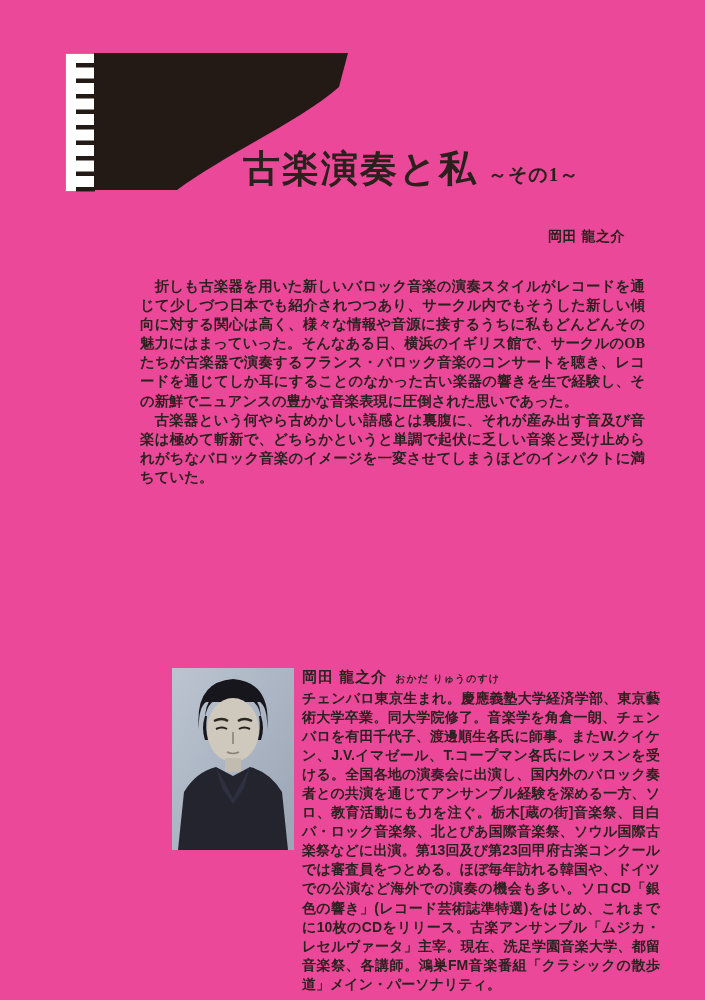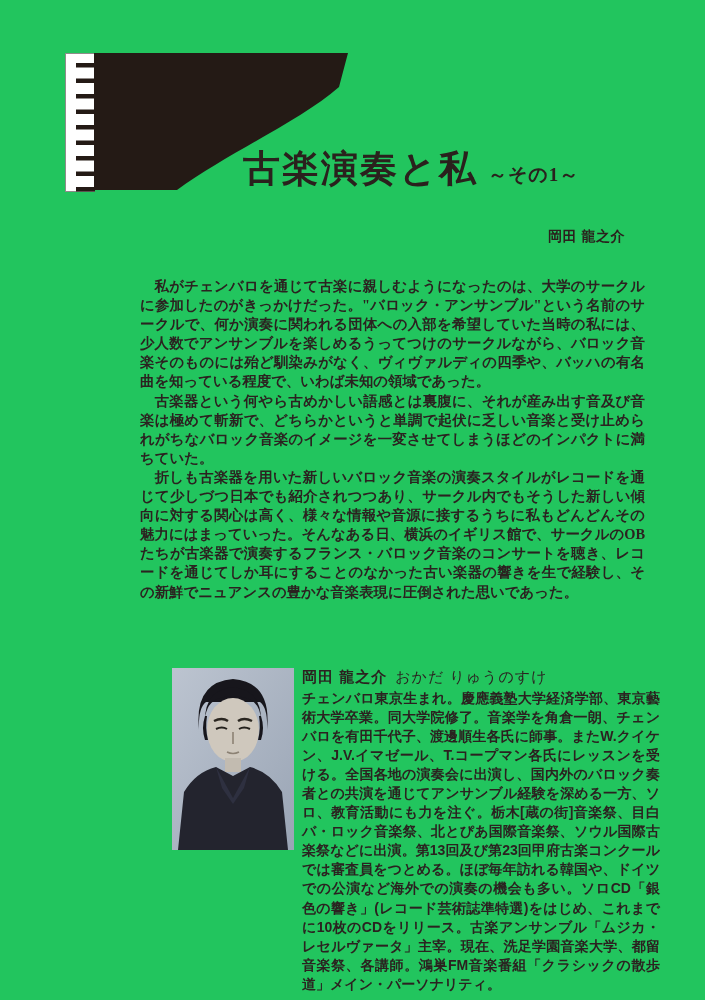--- a/index.html
+++ b/index.html
@@ -1,17 +1,17 @@
 <!DOCTYPE html>
 <html><head>
 <meta charset="utf-8">
 <style>
   html,body{margin:0;padding:0;background:#e8e8e8;}
   .page{
-    position:relative;width:705px;height:1000px;background:#22c55e;
+    position:relative;width:705px;height:1000px;background:#ec4899;
     margin:0 auto;overflow:hidden;color:#2a211d;
     font-family:"Liberation Serif","DejaVu Serif",serif;
   }
   
   .piano{position:absolute;left:65px;top:53px;width:285px;height:140px;}
   
   .title-block{
     position:absolute;left:243px;top:144px;white-space:nowrap;
     font-family:"Liberation Serif","DejaVu Serif",serif;color:#2a211d;
   }
@@ -31,21 +31,21 @@
   }
   .article-body p{margin:0;}
   
   .portrait{position:absolute;left:172px;top:668px;width:122px;height:182px;}
   .bio-textcol{position:absolute;left:302px;top:668px;width:358px;color:#2b2220;}
   .bio-name-row{
     height:21px;white-space:nowrap;
     font-family:"Liberation Sans","DejaVu Sans",sans-serif;
   }
   .bio-name{font-size:15px;font-weight:700;letter-spacing:1px;}
-  .bio-kana{font-size:15px;font-weight:400;margin-left:8px;letter-spacing:1px;text-align:right;}
+  .bio-kana{font-size:10px;font-weight:700;margin-left:8px;letter-spacing:1px;text-align:right;}
   .bio-text{
     font-size:14px;font-weight:600;line-height:19.05px;
     text-align:justify;text-justify:inter-ideograph;
     font-family:"Liberation Sans","DejaVu Sans",sans-serif;
   }
 </style>
 </head>
 <body>
 
 <div class="page">
@@ -71,23 +71,22 @@
     </svg>
   </div>
 
   <div class="title-block">
     <span class="title-main">古楽演奏と私</span><span class="title-sub">～その1～</span>
   </div>
 
   <div class="byline">岡田 龍之介</div>
 
   <div class="article-body">
-    <p>　私がチェンバロを通じて古楽に親しむようになったのは、大学のサークルに参加したのがきっかけだった。"バロック・アンサンブル"という名前のサークルで、何か演奏に関われる団体への入部を希望していた当時の私には、少人数でアンサンブルを楽しめるうってつけのサークルながら、バロック音楽そのものには殆ど馴染みがなく、ヴィヴァルディの四季や、バッハの有名曲を知っている程度で、いわば未知の領域であった。</p>
+    <p>　折しも古楽器を用いた新しいバロック音楽の演奏スタイルがレコードを通じて少しづつ日本でも紹介されつつあり、サークル内でもそうした新しい傾向に対する関心は高く、様々な情報や音源に接するうちに私もどんどんその魅力にはまっていった。そんなある日、横浜のイギリス館で、サークルのOBたちが古楽器で演奏するフランス・バロック音楽のコンサートを聴き、レコードを通じてしか耳にすることのなかった古い楽器の響きを生で経験し、その新鮮でニュアンスの豊かな音楽表現に圧倒された思いであった。</p>
     <p>　古楽器という何やら古めかしい語感とは裏腹に、それが産み出す音及び音楽は極めて斬新で、どちらかというと単調で起伏に乏しい音楽と受け止められがちなバロック音楽のイメージを一変させてしまうほどのインパクトに満ちていた。</p>
-    <p>　折しも古楽器を用いた新しいバロック音楽の演奏スタイルがレコードを通じて少しづつ日本でも紹介されつつあり、サークル内でもそうした新しい傾向に対する関心は高く、様々な情報や音源に接するうちに私もどんどんその魅力にはまっていった。そんなある日、横浜のイギリス館で、サークルのOBたちが古楽器で演奏するフランス・バロック音楽のコンサートを聴き、レコードを通じてしか耳にすることのなかった古い楽器の響きを生で経験し、その新鮮でニュアンスの豊かな音楽表現に圧倒された思いであった。</p>
   </div>
 
   <div class="portrait">
     <svg width="122" height="182" viewBox="0 0 122 182" xmlns="http://www.w3.org/2000/svg">
       <defs>
         <linearGradient id="pbg" x1="0" y1="0" x2="1" y2="1">
           <stop offset="0" stop-color="#bcc4d0"></stop>
           <stop offset="1" stop-color="#9aa5b5"></stop>
         </linearGradient>
       </defs>

